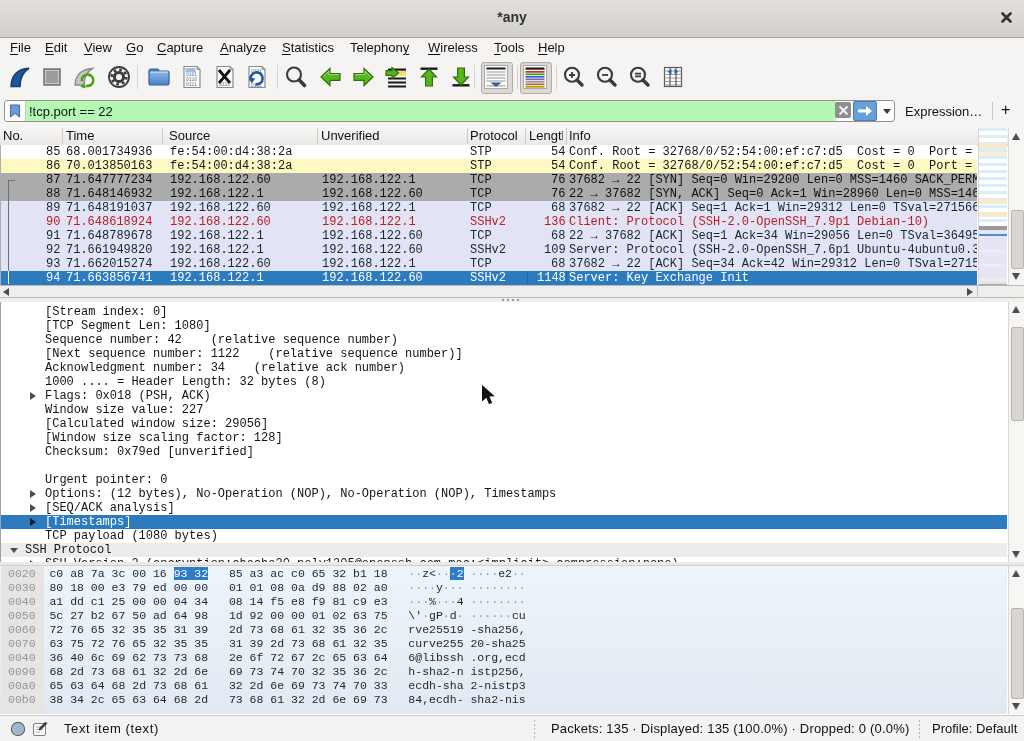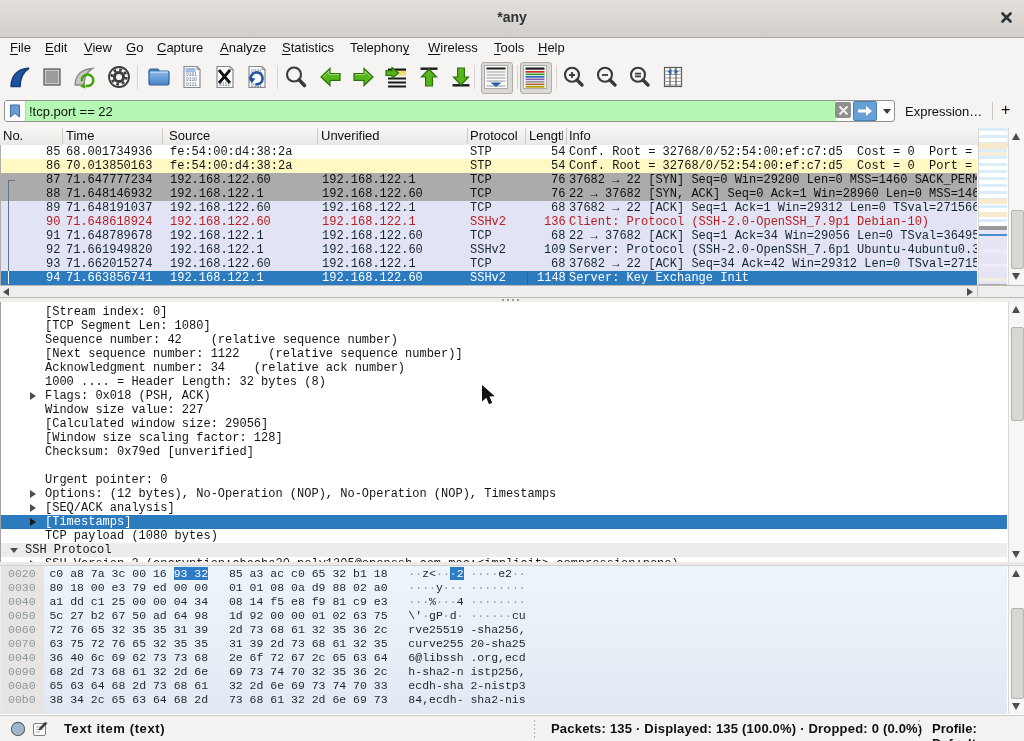--- a/index.html
+++ b/index.html
@@ -46,21 +46,21 @@
 .exp{position:absolute;top:3px;width:0;height:0;border-top:4.5px solid transparent;border-bottom:4.5px solid transparent;border-left:6px solid #4d4d4d;}
 .expw{border-left-color:#1a1a1a;}
 .expd{position:absolute;top:5px;width:0;height:0;border-left:4px solid transparent;border-right:4px solid transparent;border-top:5px solid #4d4d4d;}
 
 #hpane{left:0;top:566px;width:1007px;height:148px;background:linear-gradient(#edf5fc,#e3e9f2);overflow:hidden;}
 .hrow{position:absolute;font-family:"Liberation Mono",monospace;font-size:11.5px;line-height:14px;white-space:pre;}
 .off{color:#90969a;}
 .hx{color:#22292e;} .hx i{font-style:normal;color:#8d979e;} .hl i{color:#dce8f2;}
 .hl{background:#2f7cc6;color:#fff;}
 
-#sbar{left:0;top:715px;width:1024px;height:26px;background:#f4f3f1;border-top:1px solid #ceccc8;font-weight:bold;}
+#sbar{left:0;top:715px;width:1024px;height:26px;background:#f4f3f1;border-top:1px solid #ceccc8;}
 
 .sb{position:absolute;background:#f7f6f5;}
 .sbthumb{position:absolute;left:2px;width:11px;background:#d8d6d3;border:1px solid #b8b5b1;border-radius:2px;}
 .arr{position:absolute;width:0;height:0;}
 </style></head>
 <body>
 <div id="app">
 
 <div class="abs" id="titlebar"></div>
 <div class="abs" id="titletxt">*any</div>

